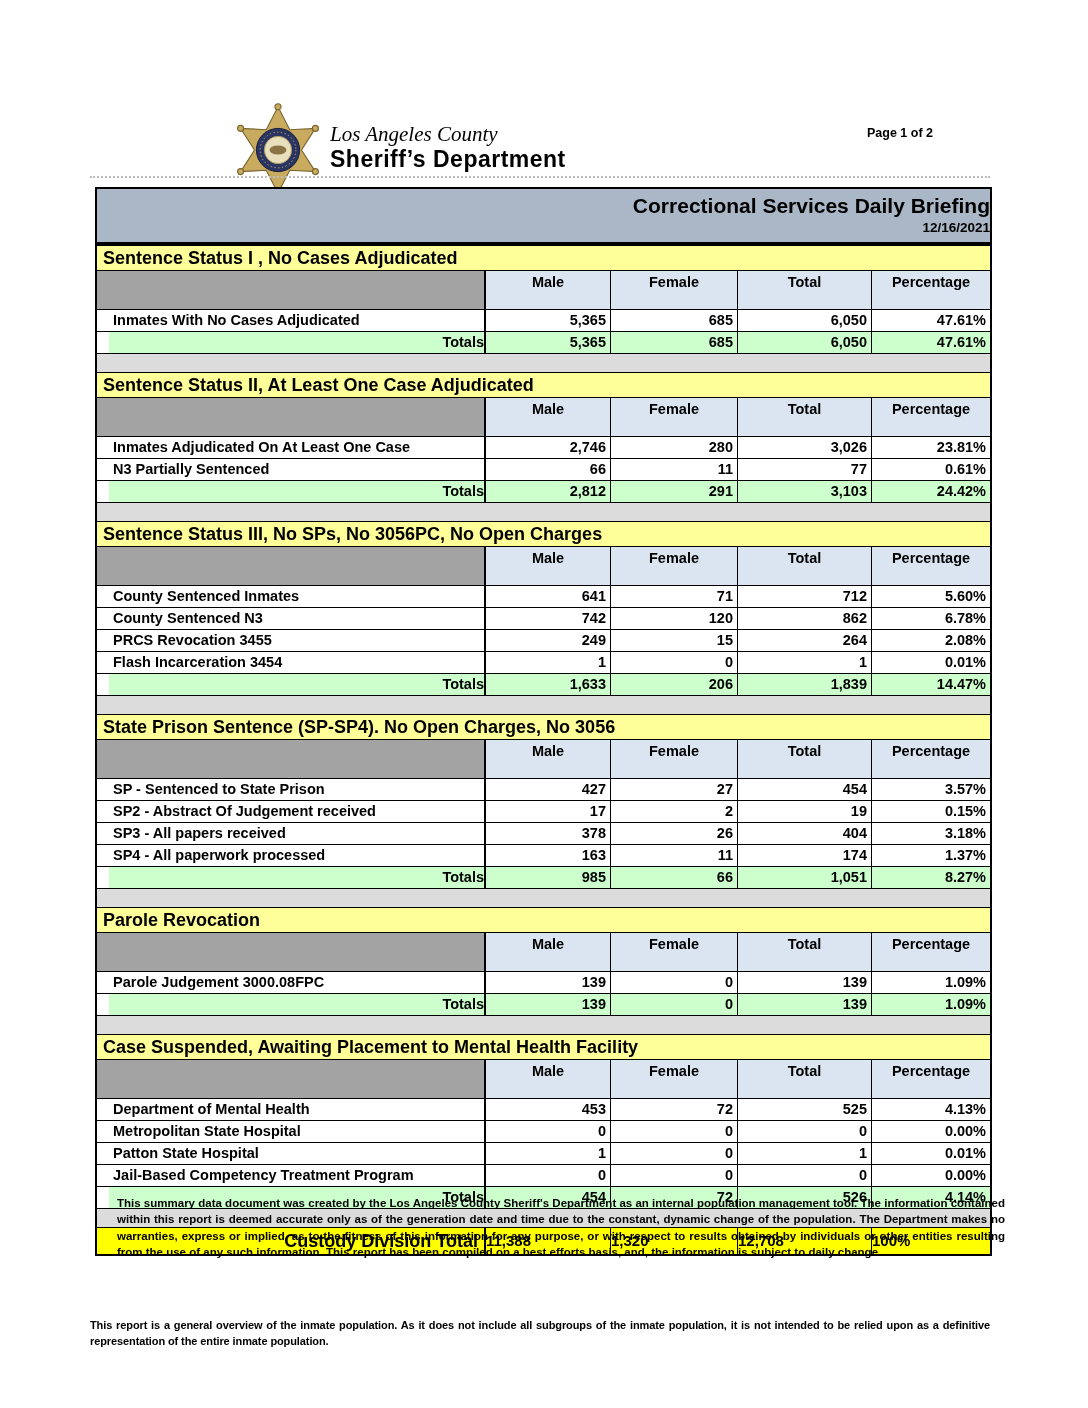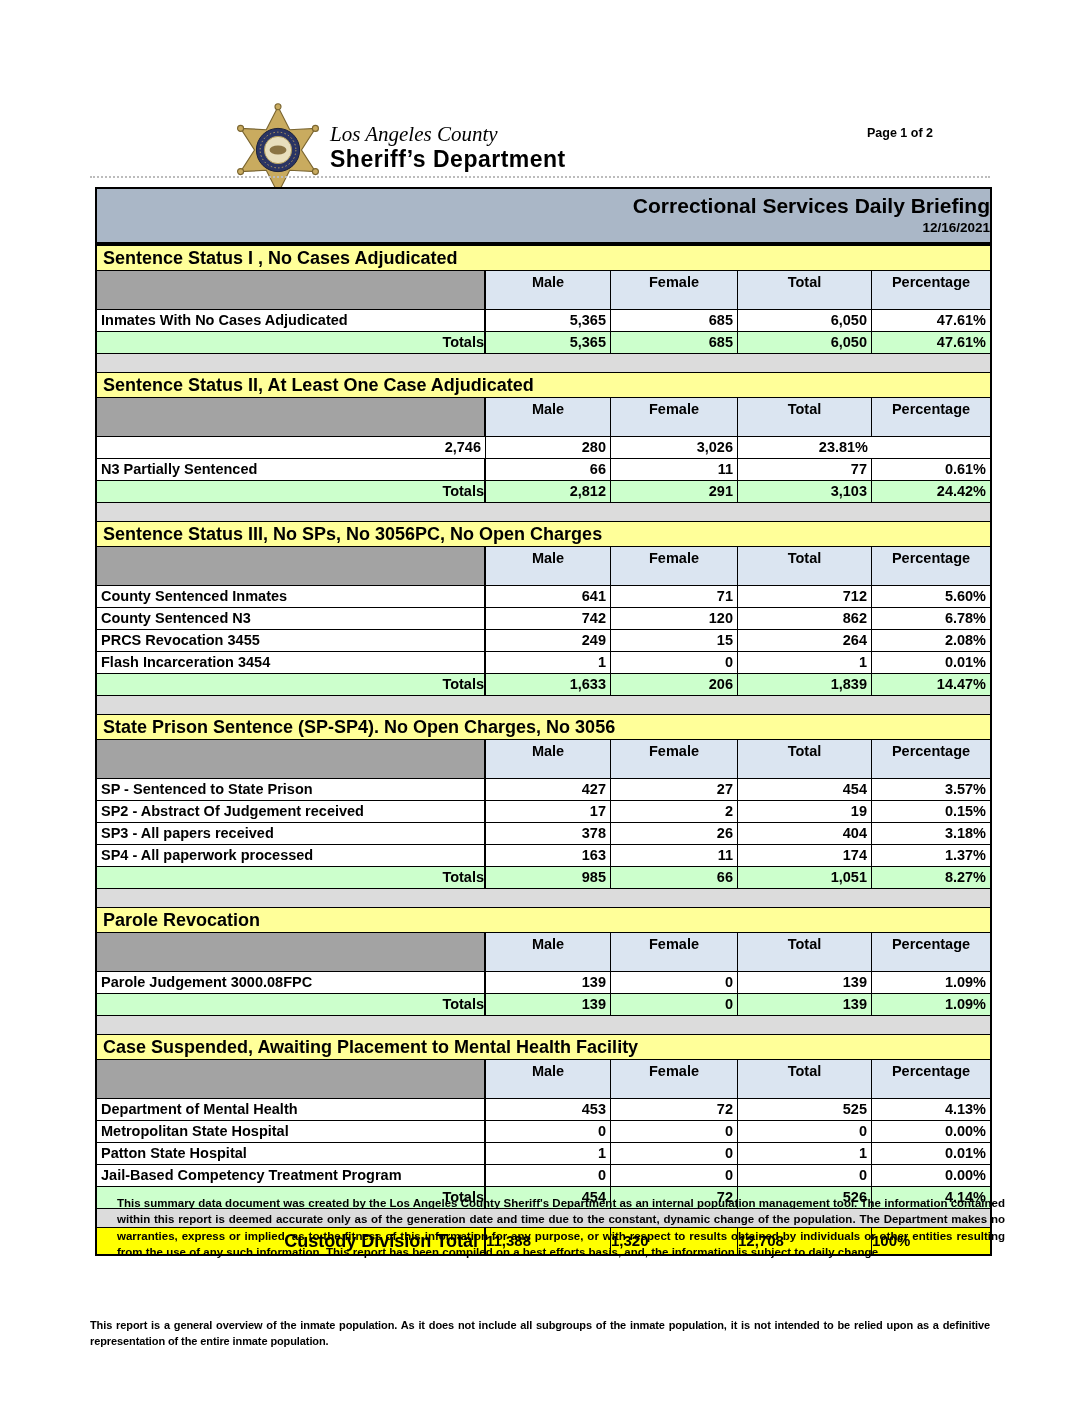--- a/index.html
+++ b/index.html
@@ -32,21 +32,21 @@
   .row{display:grid;grid-template-columns:389px 125px 127px 134px 118px;border-bottom:1px solid #000;}
   .cell{box-sizing:border-box;border-right:1px solid #000;overflow:hidden;white-space:nowrap;}
   .cell.label{border-right:2px solid #000;}
   .cell:last-child{border-right:none;}
 
   .header-row .cell{height:38px;line-height:22px;background:var(--column-header-cell,#dbe5f1);
     text-align:center;font-weight:bold;font-size:14.5px;}
   .header-row .label{background:var(--column-header-label-cell,#a3a3a3);}
 
   .data-row .cell{height:21px;line-height:21px;font-weight:bold;font-size:14.5px;background:#fff;}
-  .data-row .label{text-align:left;padding-left:4px;}
+  .data-row .label{text-align:left;padding-left:4px;margin-left:12px;}
   .data-row .num{text-align:right;padding-right:4px;}
 
   .totals-row .cell{background:var(--totals-row,#ccffcc);}
   .totals-row .label{text-align:right;padding-right:0;}
 
   .gap-row{height:18px;background:var(--gap-row,#dcdcdc);border-bottom:1px solid #000;}
 
   .grand-row{border-bottom:none;}
   .grand-row .cell{height:26px;line-height:26px;background:var(--grand-total-row,#ffff00);font-weight:bold;}
   .grand-row .label{text-align:right;font-size:18px;padding-right:6px;}
@@ -121,20 +121,21 @@
       <div class="gap-row"></div>
       <div class="sec-header">Sentence Status II, At Least One Case Adjudicated</div>
       <div class="row header-row">
         <div class="cell label"></div>
         <div class="cell">Male</div>
         <div class="cell">Female</div>
         <div class="cell">Total</div>
         <div class="cell">Percentage</div>
       </div>
       <div class="row data-row">
+        <div class="cell label">Inmates Adjudicated On At Least One Case</div>
         <div class="cell num">2,746</div>
         <div class="cell num">280</div>
         <div class="cell num">3,026</div>
         <div class="cell num">23.81%</div>
       </div>
       <div class="row data-row">
         <div class="cell label">N3 Partially Sentenced</div>
         <div class="cell num">66</div>
         <div class="cell num">11</div>
         <div class="cell num">77</div>

